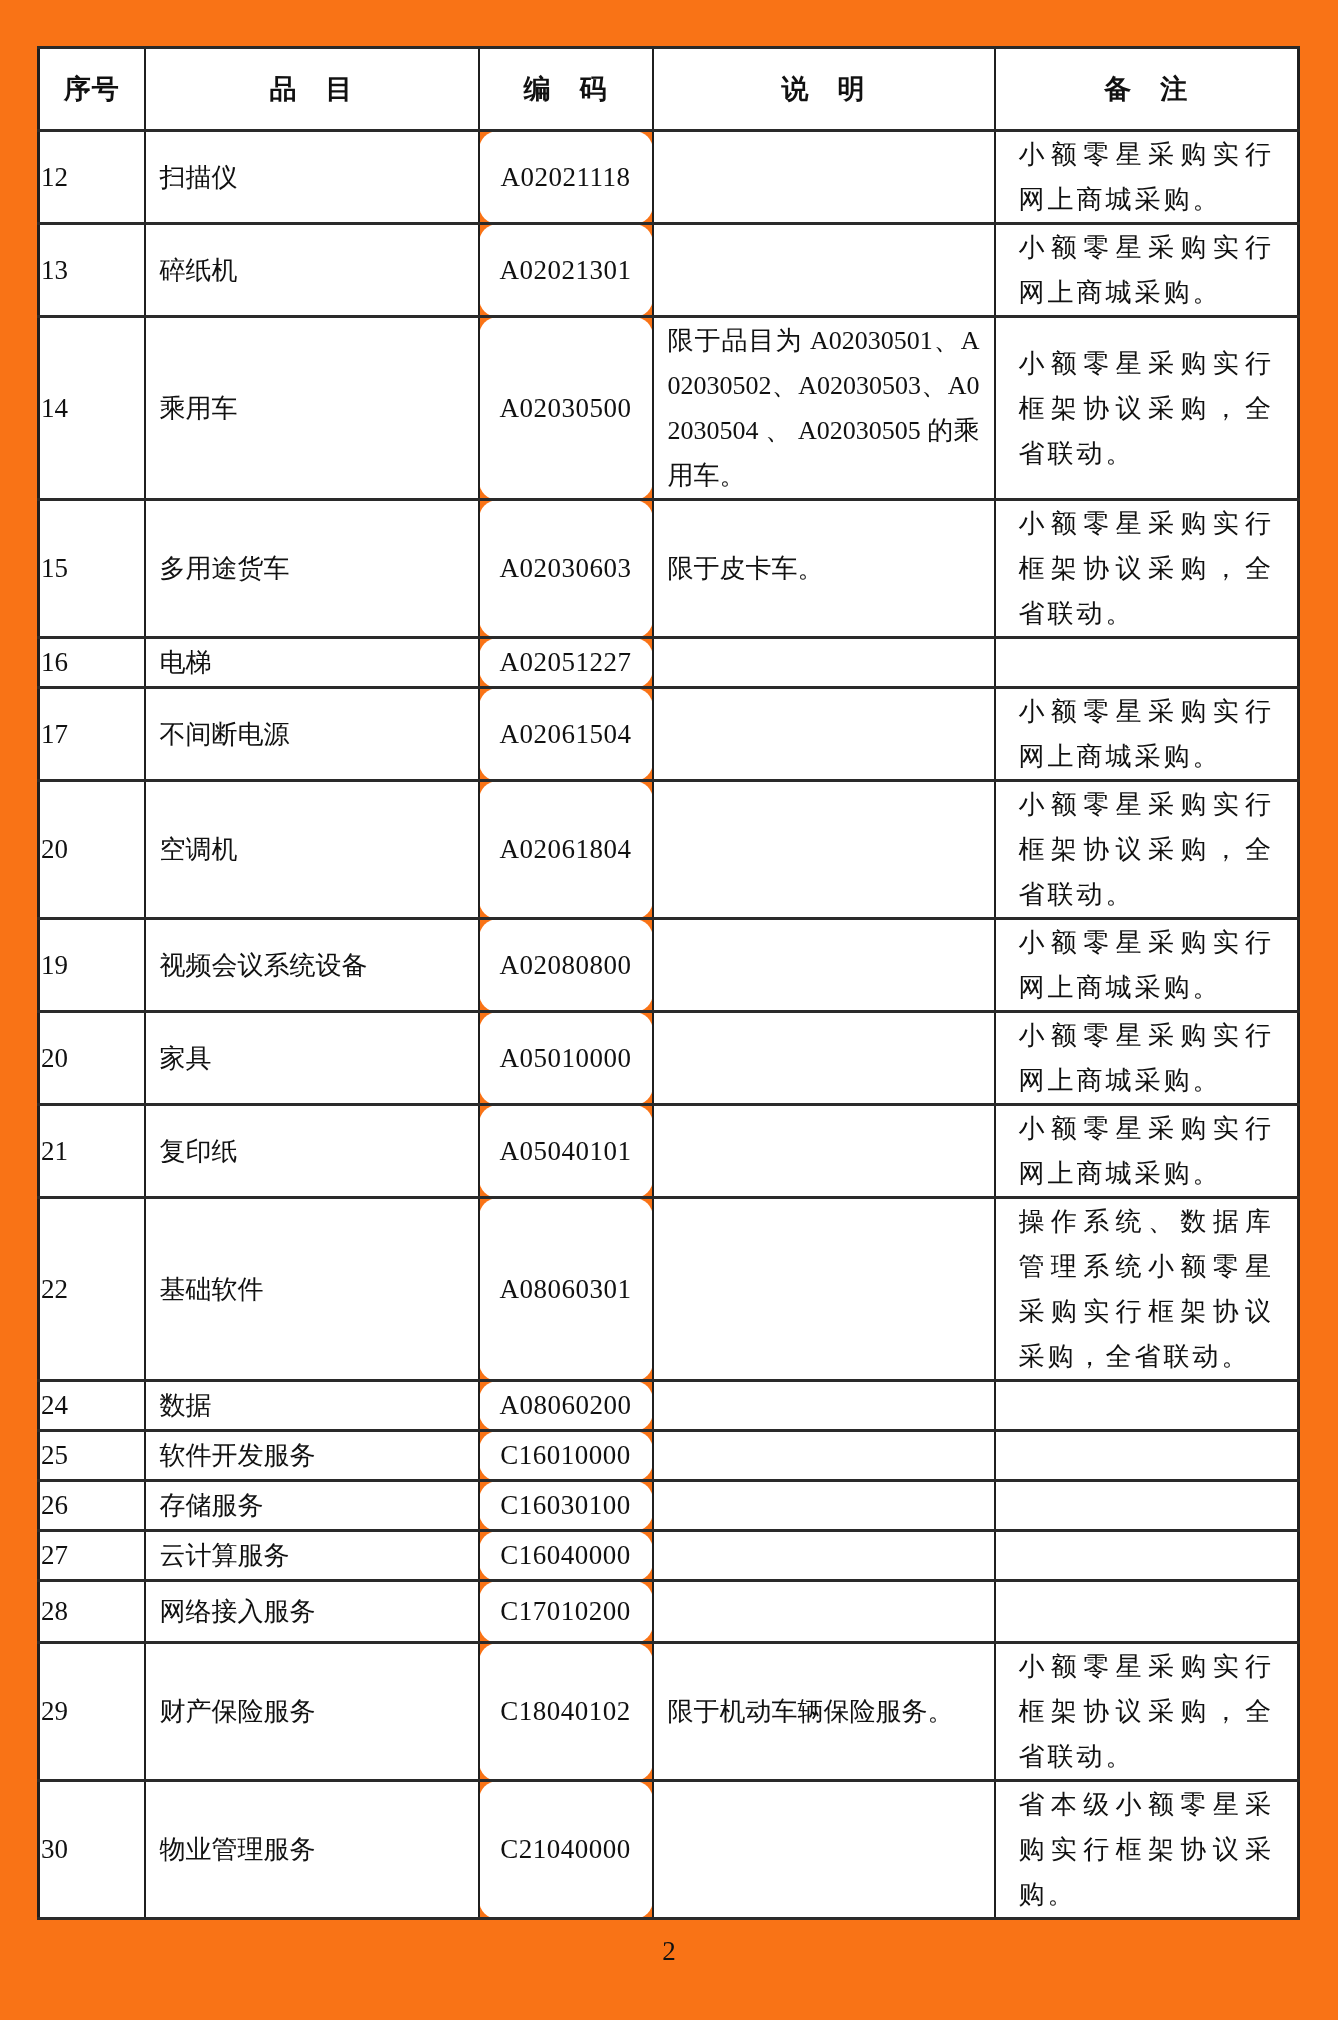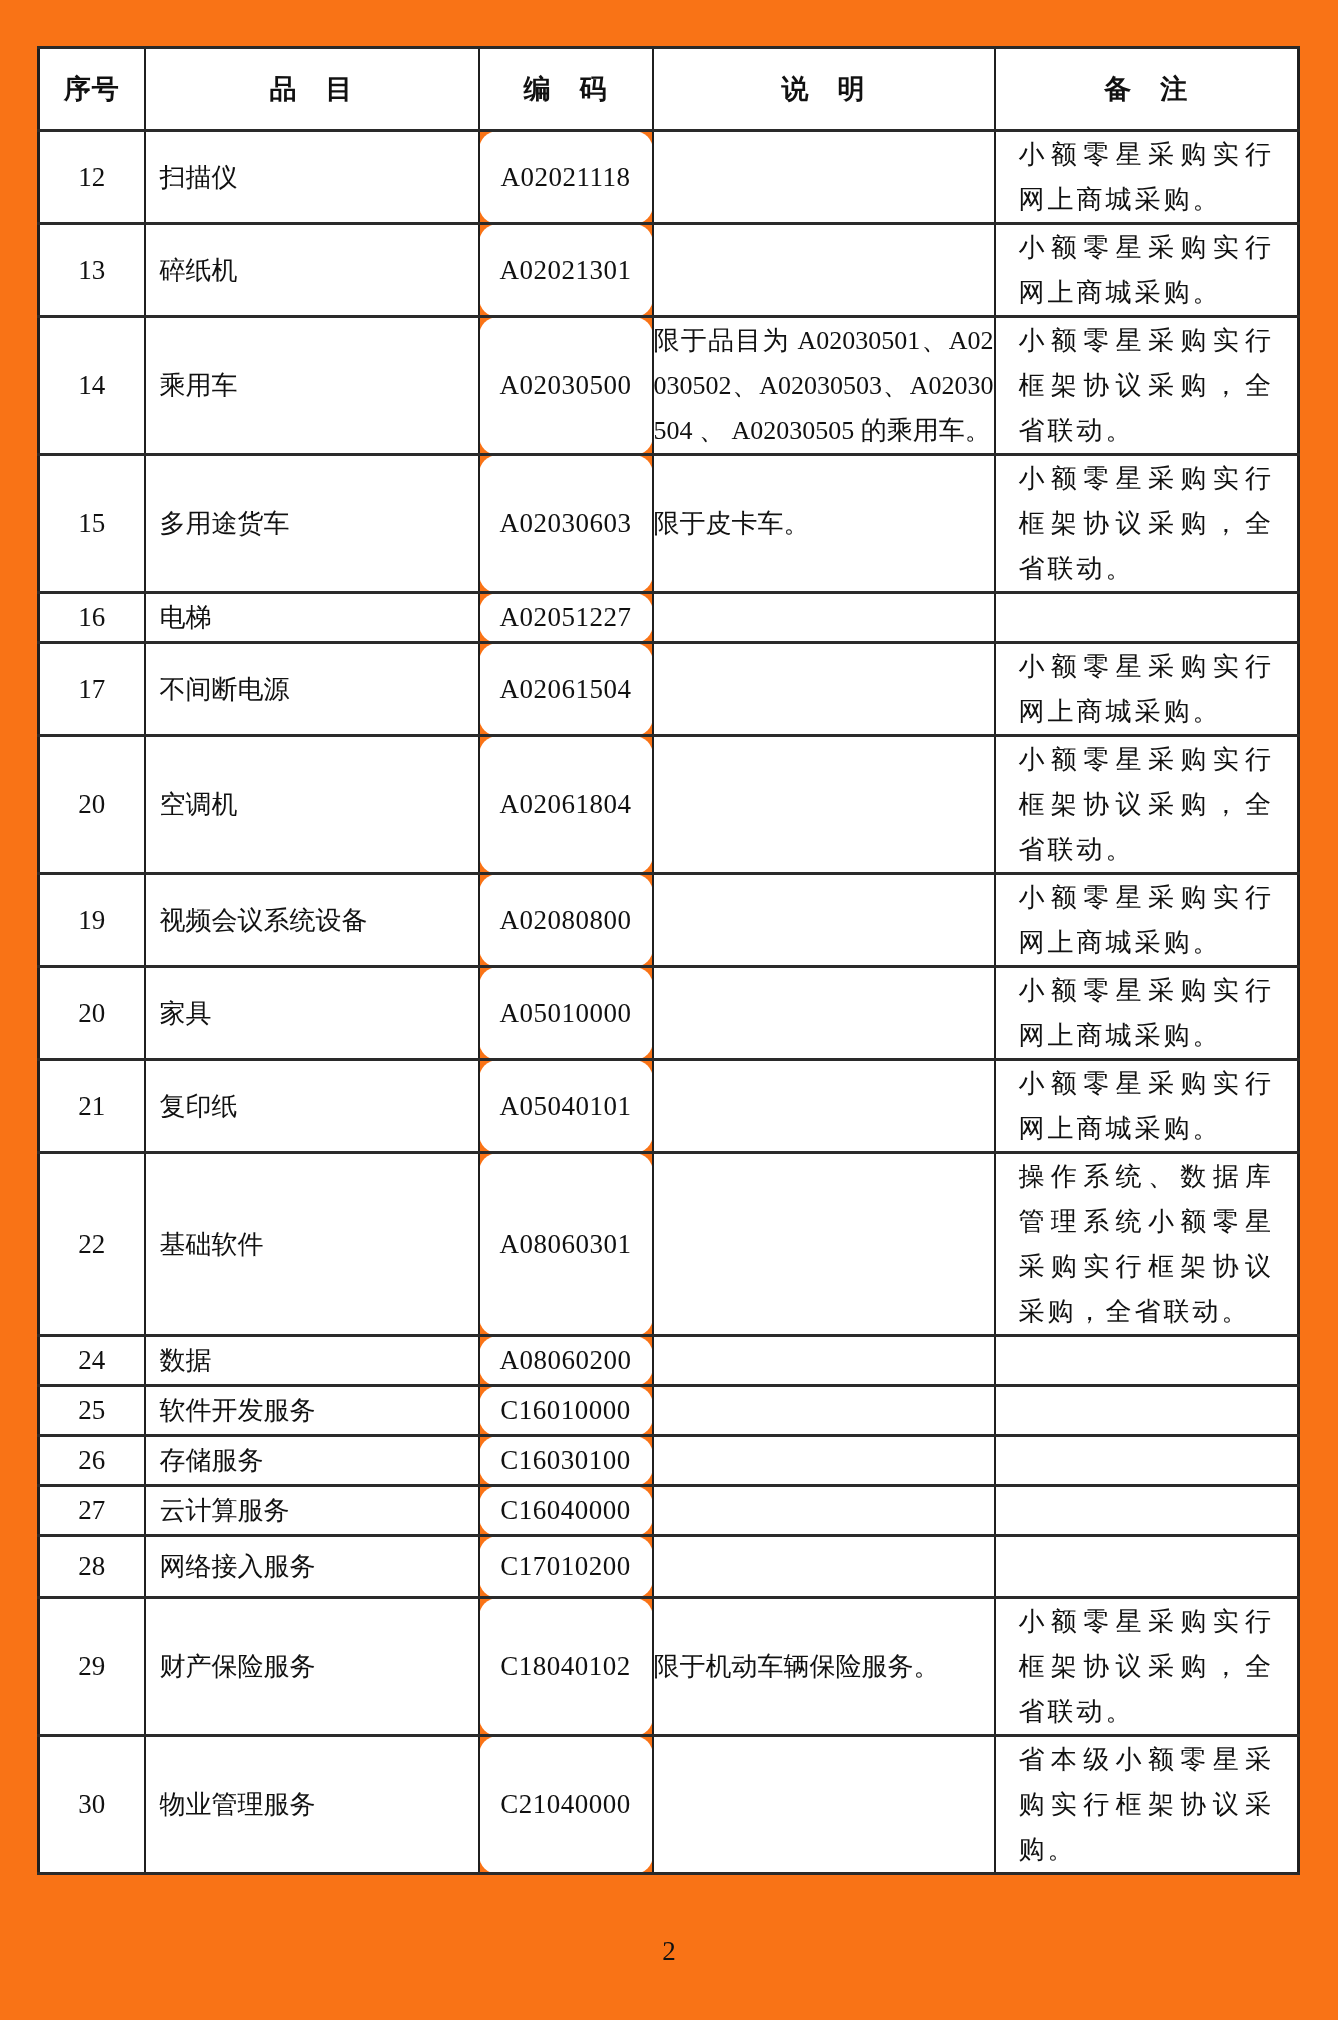--- a/index.html
+++ b/index.html
@@ -41,37 +41,37 @@
     font-size: 27px;
     height: 78px;
     text-align: center;
     letter-spacing: 1px;
   }
   td {
     font-size: 26px;
     line-height: 45px;
   }
   td.c-no {
-    text-align: center;
+    text-align: left;
     font-size: 27px;
     font-family: Liberation Serif, serif;
   }
   td.c-code {
     text-align: center;
     font-size: 27px;
     letter-spacing: 0.5px;
     border-radius: 19px;
   }
   td.c-item {
     text-align: left;
     padding: 0 17px 0 14px;
   }
   td.c-desc {
     text-align: justify;
-    padding: 0 0;
+    padding: 0 14px;
   }
   td.c-note {
     text-align: justify;
     padding: 0 23px;
     letter-spacing: 3px;
   }
   
   tbody tr:nth-child(16) { height: 62px; }  
   tbody tr:nth-child(17) { height: 70px; }  
   .page-number {

